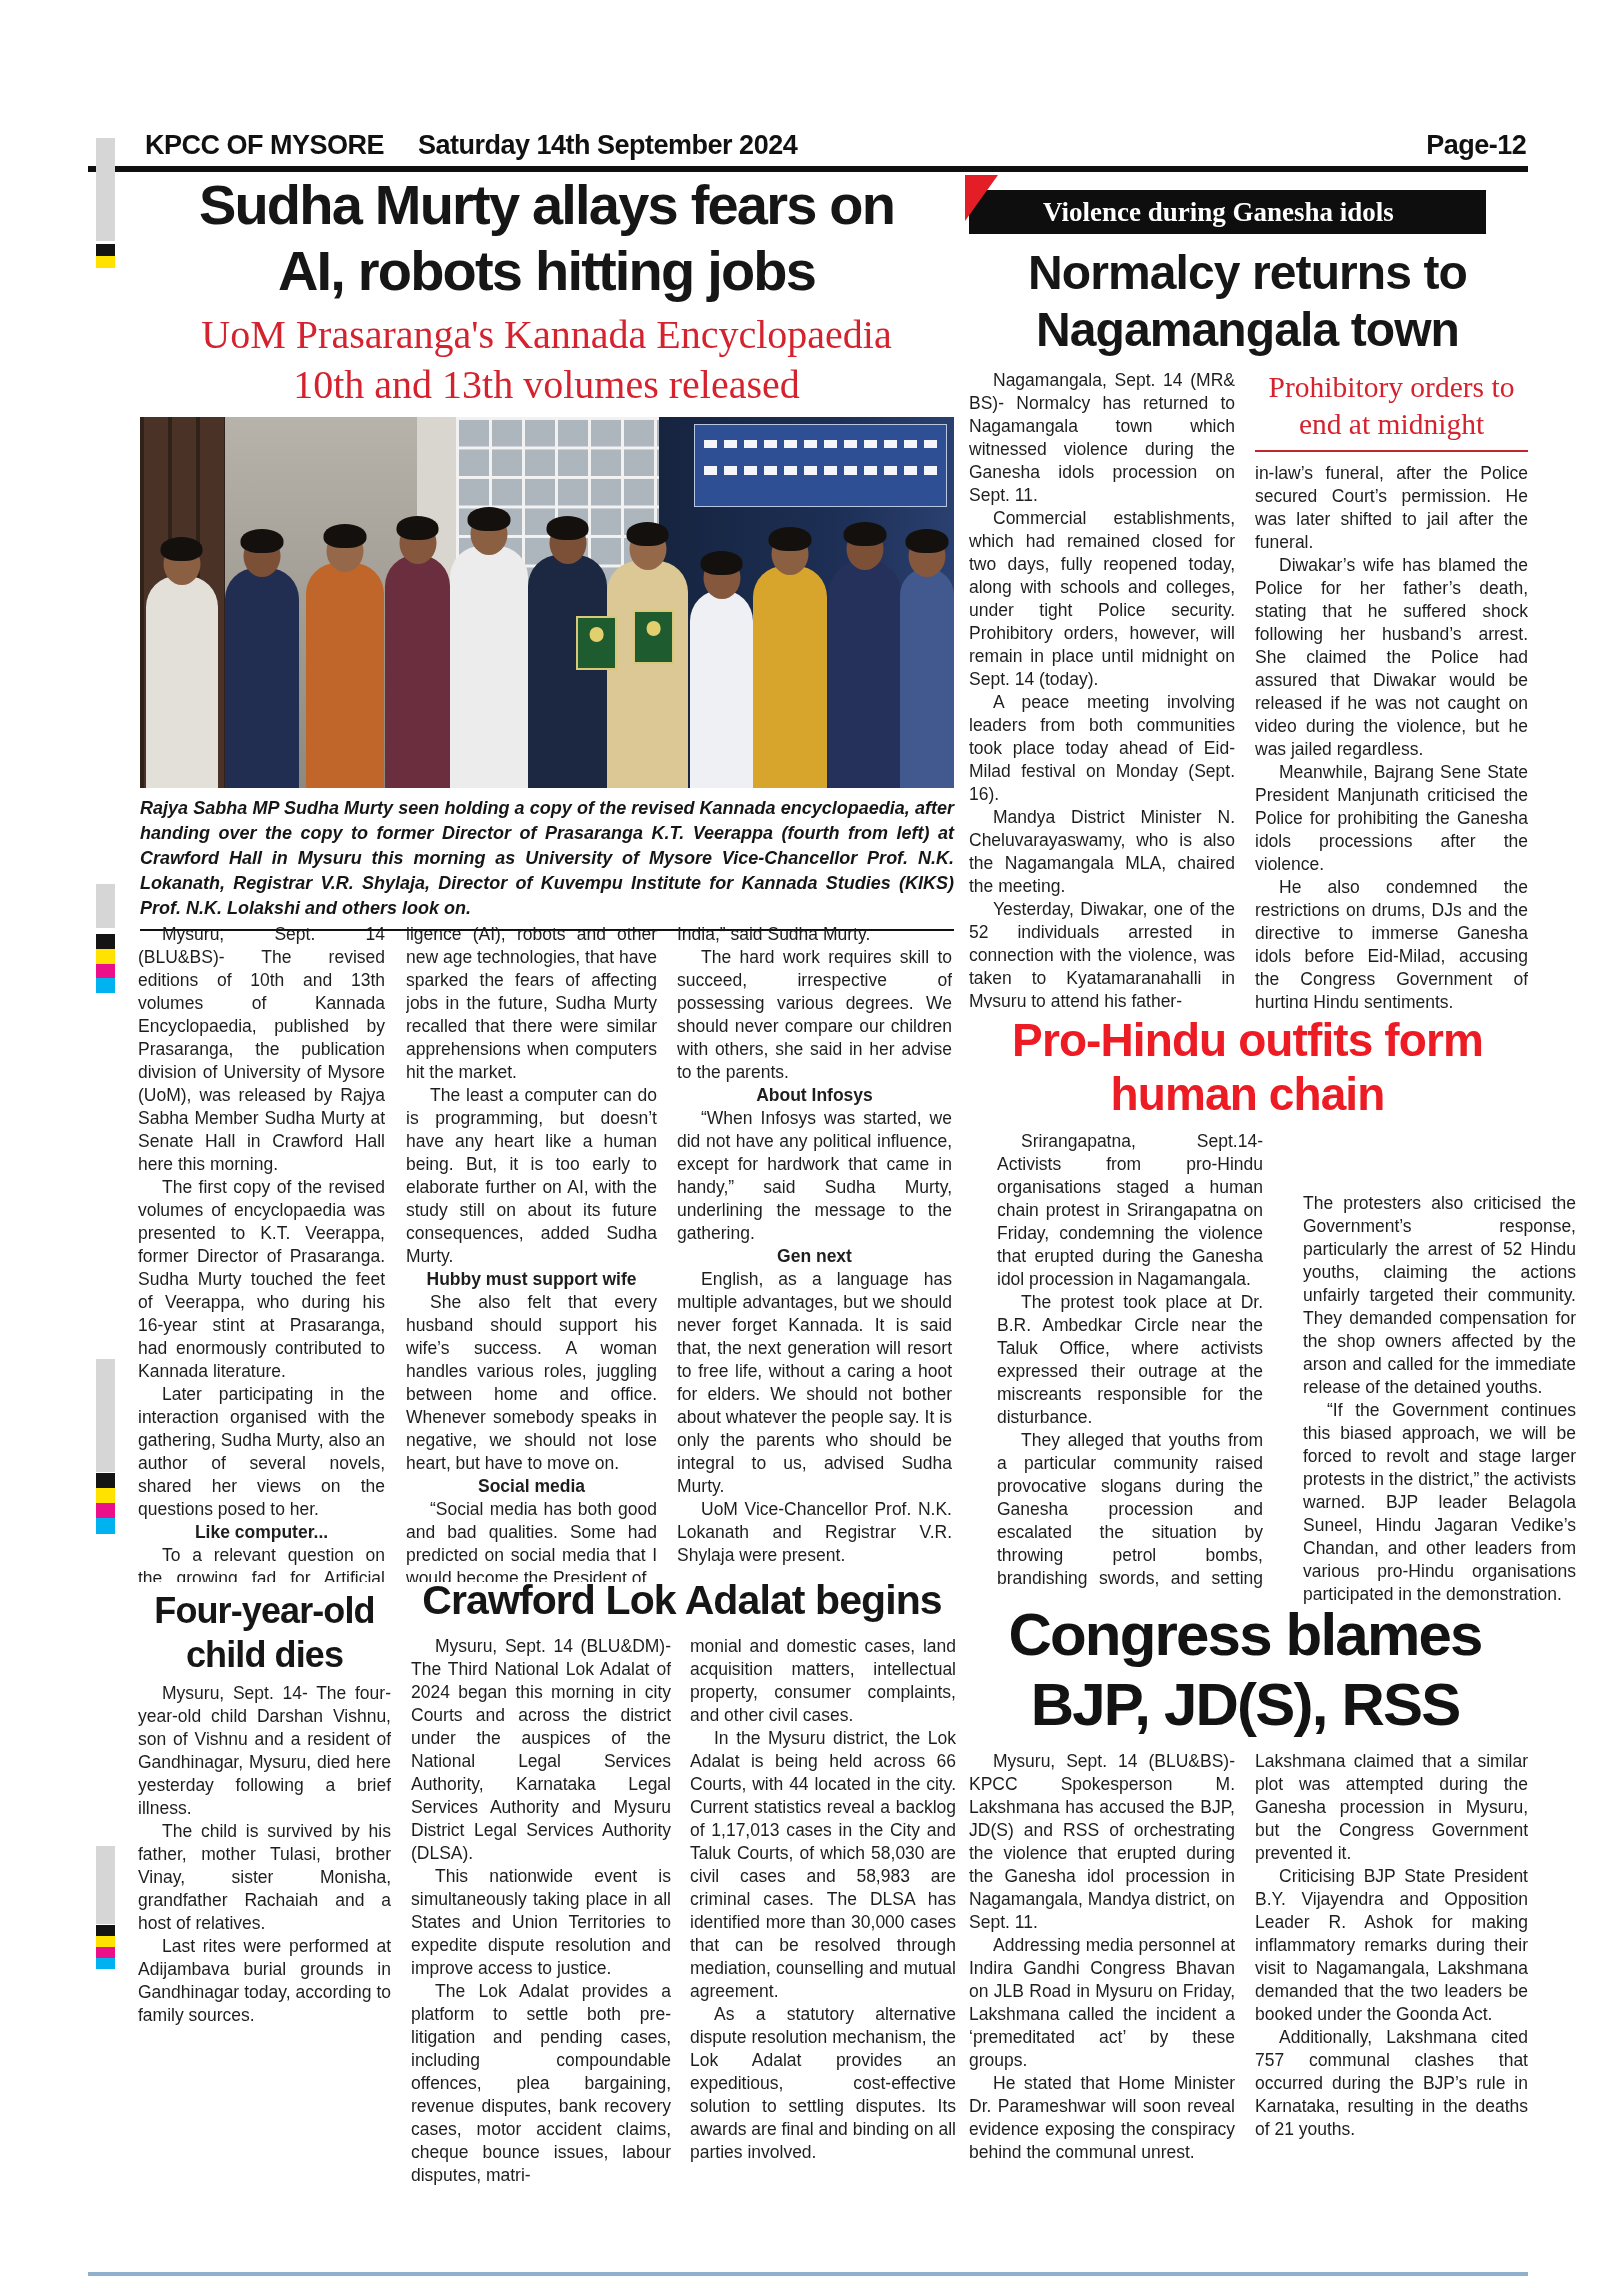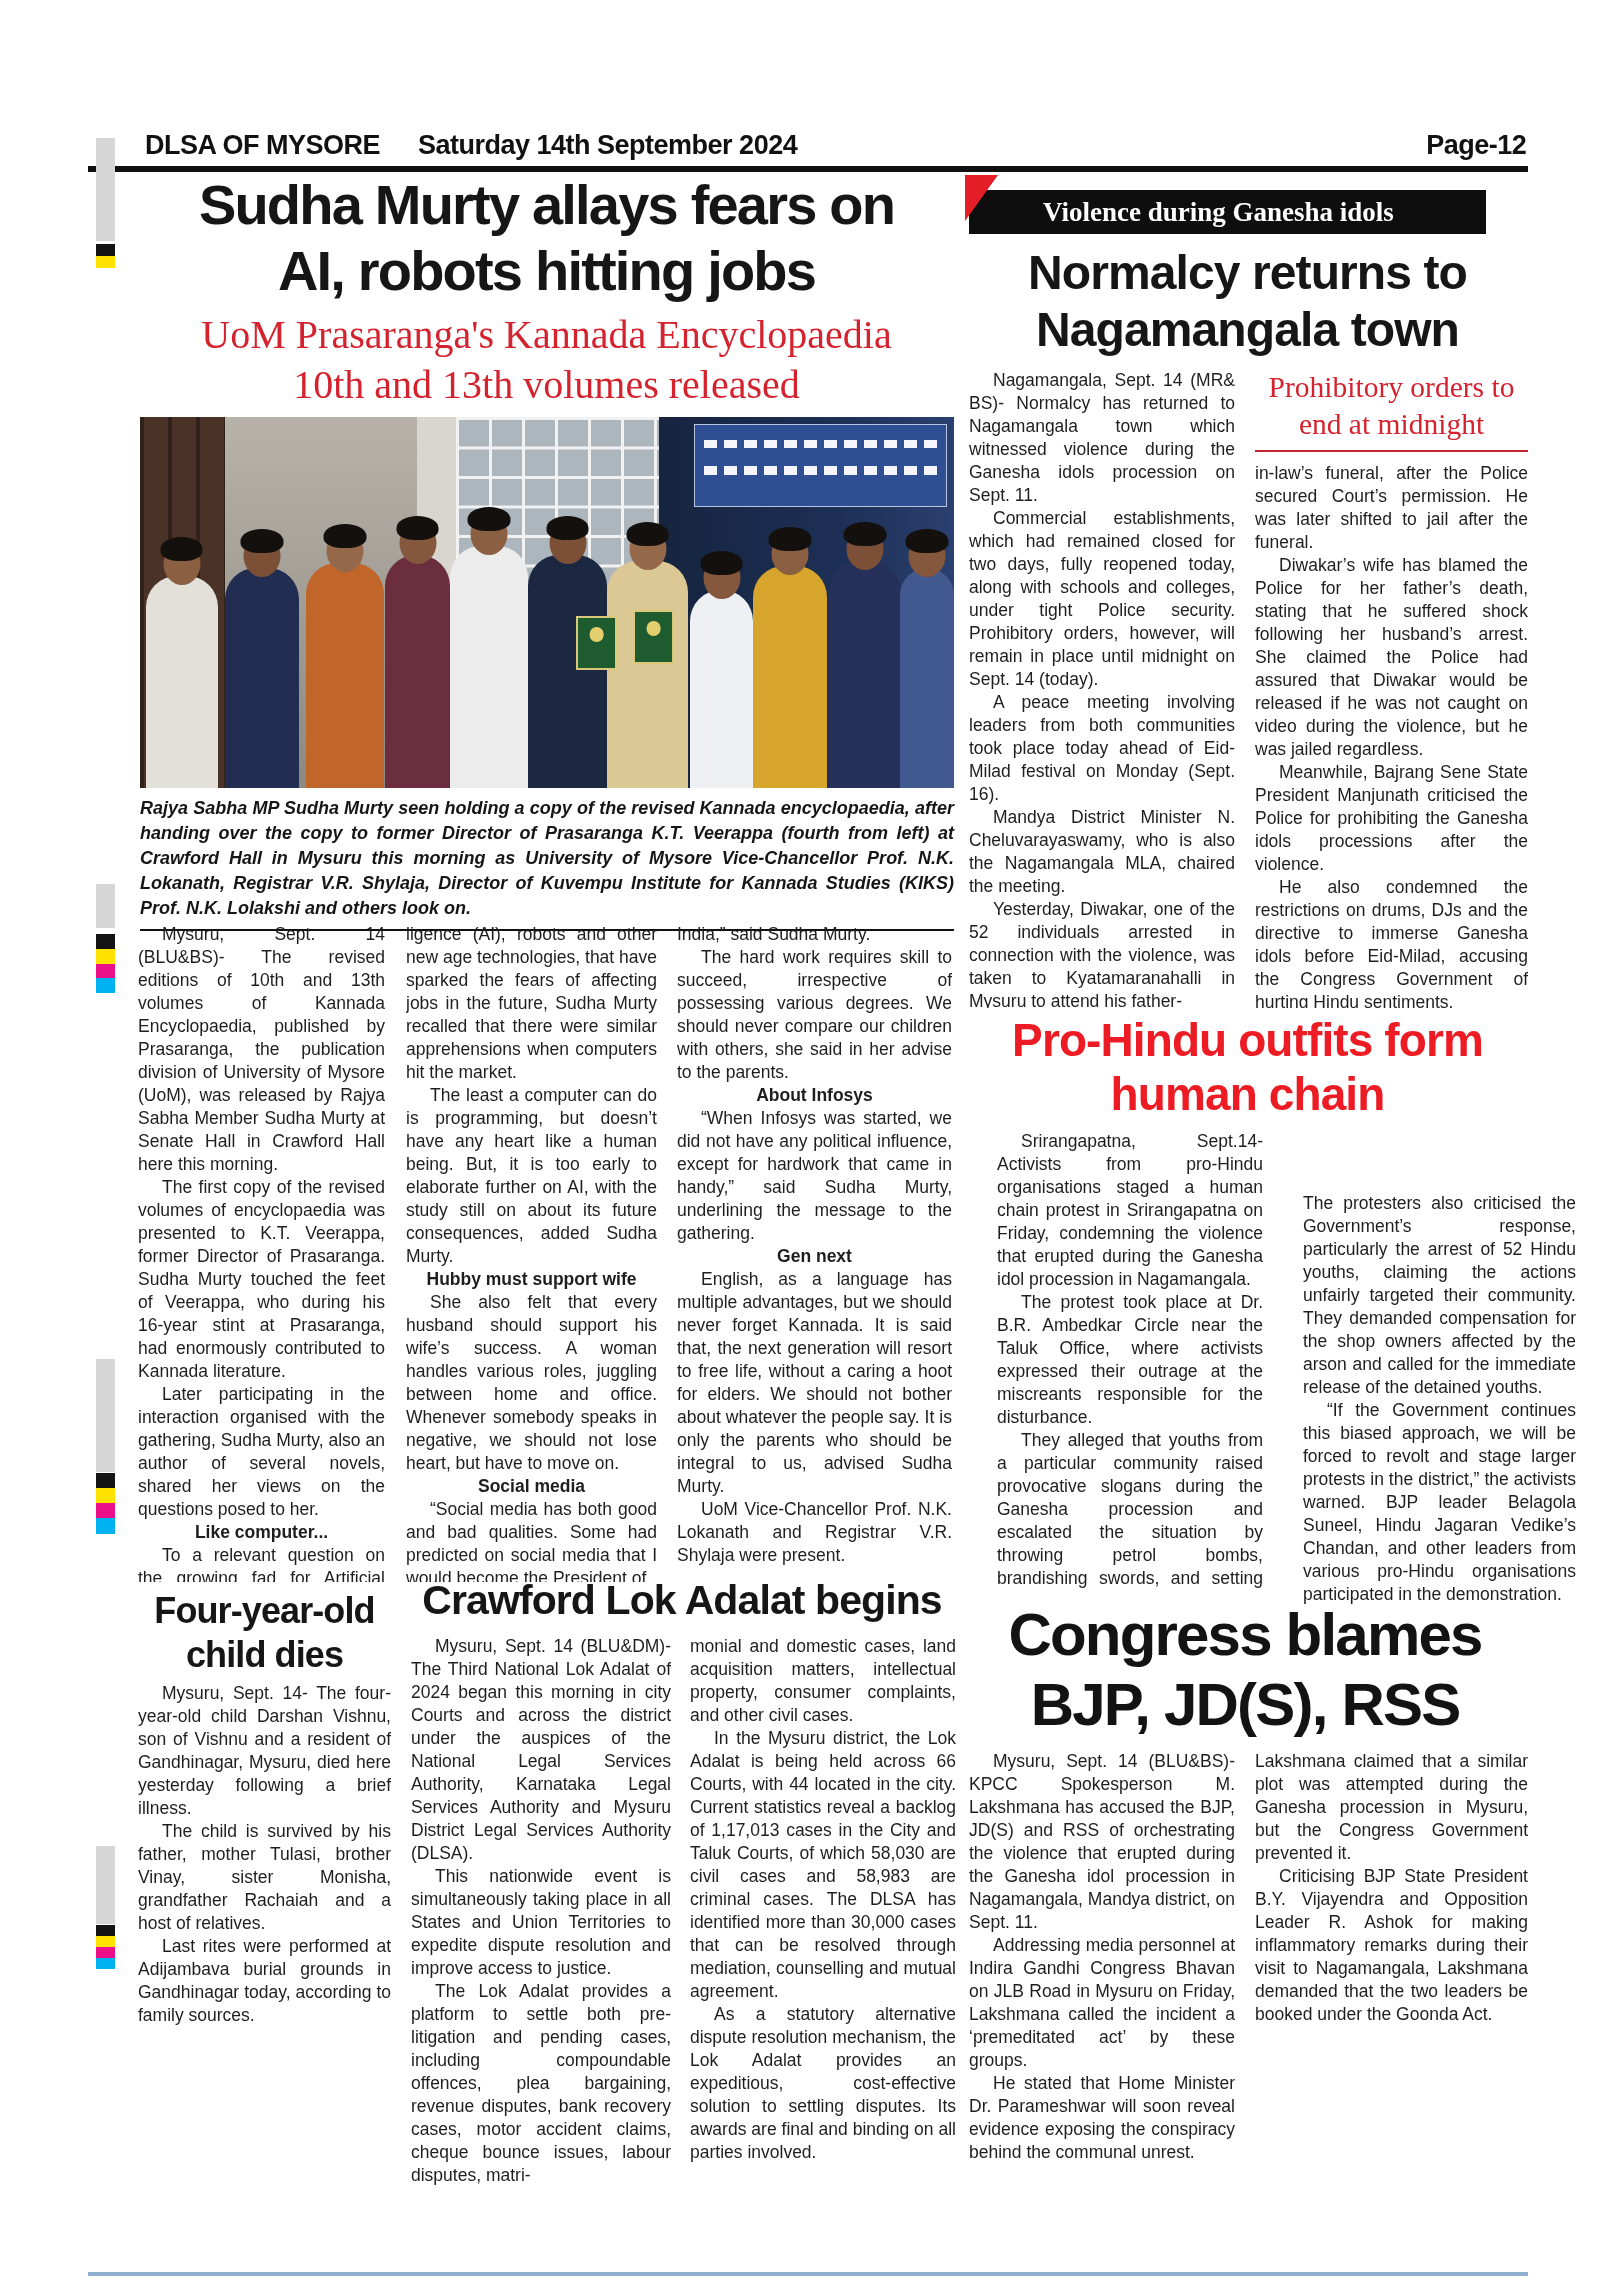--- a/index.html
+++ b/index.html
@@ -96,21 +96,21 @@
               padding:2.8px 0 5.5px;border-bottom:1.8px solid #2b2b2b;color:#161616;}
 
   .bottom-rule{position:absolute;left:88px;top:2272px;width:1440px;height:3.7px;background:#8fb0cf;}
 </style>
 </head>
 <body>
 
 <div class="page">
 
   <div class="header-bar">
-    <span class="masthead">DLSA OF MYSORE</span>
+    <span class="masthead">KPCC OF MYSORE</span>
     <span class="date">Saturday 14th September 2024</span>
     <span class="pageno">Page-12</span>
   </div>
 
   <div>
     <div class="reg gray" style="top:138px;height:103px;"></div>
     <div class="reg k" style="top:244px;height:12px;"></div>
     <div class="reg y" style="top:256px;height:12px;"></div>
     <div class="reg gray" style="top:884px;height:44px;"></div>
     <div class="reg k" style="top:934px;height:14.8px;"></div>
@@ -256,20 +256,21 @@
     <span>BJP, JD(S), RSS</span>
   </div>
   <div class="col" style="left:969px;top:1750px;width:266px;height:506px;">
       <p class="para">Mysuru, Sept. 14 (BLU&amp;BS)- KPCC Spokesperson M. Lakshmana has accused the BJP, JD(S) and RSS of orchestrating the violence that erupted during the Ganesha idol procession in Nagamangala, Mandya district, on Sept. 11.</p>
       <p class="para">Addressing media personnel at Indira Gandhi Congress Bhavan on JLB Road in Mysuru on Friday, Lakshmana called the incident a ‘premeditated act’ by these groups.</p>
       <p class="para">He stated that Home Minister Dr. Parameshwar will soon reveal evidence exposing the conspiracy behind the communal unrest.</p>
     </div>
   <div class="col" style="left:1255px;top:1750px;width:273px;height:506px;">
       <p class="para cont">Lakshmana claimed that a similar plot was attempted during the Ganesha procession in Mysuru, but the Congress Government prevented it.</p>
       <p class="para">Criticising BJP State President B.Y. Vijayendra and Opposition Leader R. Ashok for making inflammatory remarks during their visit to Nagamangala, Lakshmana demanded that the two leaders be booked under the Goonda Act.</p>
+      <p class="para">Additionally, Lakshmana cited 757 communal clashes that occurred during the BJP’s rule in Karnataka, resulting in the deaths of 21 youths.</p>
     </div>
 
   <div class="child-head">
     <span>Four-year-old</span><br>
     <span>child dies</span>
   </div>
   <div class="child-article">
     <div>
         <p class="para">Mysuru, Sept. 14- The four-year-old child Darshan Vishnu, son of Vishnu and a resident of Gandhinagar, Mysuru, died here yesterday following a brief illness.</p>
         <p class="para">The child is survived by his father, mother Tulasi, brother Vinay, sister Monisha, grandfather Rachaiah and a host of relatives.</p>

